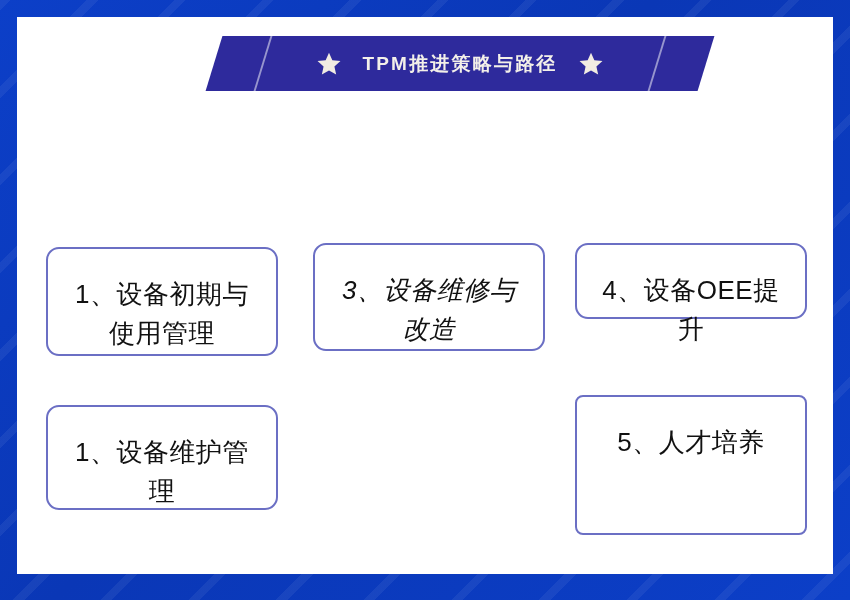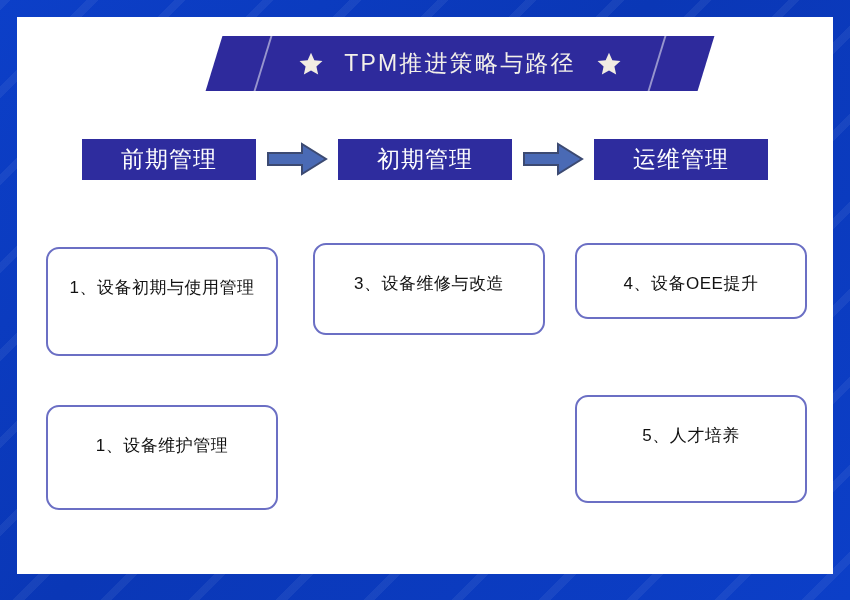--- a/index.html
+++ b/index.html
@@ -79,22 +79,22 @@
   .star {
     display: inline-block;
     width: 26px;
     height: 26px;
     flex: 0 0 auto;
     color: #f1ece2;
   }
   .star svg { display: block; width: 100%; height: 100%; }
   .banner-title {
     color: #f3f0e9;
-    font-size: 23px;
-    font-weight: normal;
+    font-size: 19px;
+    font-weight: bold;
     letter-spacing: 2.2px;
     white-space: nowrap;
     line-height: 1;
   }
 
   
   .phase-row {
     position: absolute;
     left: 0;
     top: 114px;
@@ -150,32 +150,32 @@
     width: 232px;
     background: #ffffff;
     border: 2px solid #6b6fc4;
     border-radius: 13px;
     padding: 26px 14px 14px 14px;
     text-align: center;
     position: absolute;
   }
   .card-text {
     color: #111111;
-    font-size: 17px;
+    font-size: 26px;
     line-height: 1.5;
     letter-spacing: 0.5px;
     display: block;
   }
 
   
   .card-1 { left: 0; top: 20px;  height: 109px; }
   .card-2 { left: 0; top: 178px; height: 105px; }
-  .card-3 { left: 0; top: 16px;  height: 92px; }
+  .card-3 { left: 0; top: 16px;  height: 108px; font-style: italic; }
   .card-4 { left: 0; top: 16px;  height: 76px; }
-  .card-5 { left: 0; top: 168px; height: 108px; }
+  .card-5 { left: 0; top: 168px; height: 140px; border-radius: 8px; }
 </style>
 </head>
 <body>
 
 <div class="frame">
   <div class="frame-inner">
 
     <div class="title-banner">
       <div class="banner-shape"></div>
       <div class="banner-rule left"></div>
@@ -188,47 +188,20 @@
         </span>
         <span class="banner-title">TPM推进策略与路径</span>
         <span class="star">
           <svg viewBox="0 0 24 24" aria-hidden="true">
             <path fill="currentColor" d="M12 1.6l3.1 6.9 7.5.8-5.6 5.0 1.6 7.4L12 18.0 5.4 21.7 7.0 14.3 1.4 9.3l7.5-.8z"></path>
           </svg>
         </span>
       </div>
     </div>
 
-    <div class="phase-row">
-
-      <div class="phase-bar">
-        <span class="phase-bar-label">前期管理</span>
-      </div>
-
-      <span class="arrow">
-        <svg viewBox="0 0 62 34" aria-hidden="true">
-          <path d="M2 11 H36 V2 L60 17 L36 32 V23 H2 Z" fill="#4a6ab5" stroke="#3c4a72" stroke-width="2" stroke-linejoin="miter"></path>
-        </svg>
-      </span>
-
-      <div class="phase-bar">
-        <span class="phase-bar-label">初期管理</span>
-      </div>
-
-      <span class="arrow">
-        <svg viewBox="0 0 62 34" aria-hidden="true">
-          <path d="M2 11 H36 V2 L60 17 L36 32 V23 H2 Z" fill="#4a6ab5" stroke="#3c4a72" stroke-width="2" stroke-linejoin="miter"></path>
-        </svg>
-      </span>
-
-      <div class="phase-bar">
-        <span class="phase-bar-label">运维管理</span>
-      </div>
-
-    </div>
 
     <div class="columns">
 
       <div class="column col-0">
         <div class="card card-1">
           <span class="card-text">1、设备初期与使用管理</span>
         </div>
         <div class="card card-2">
           <span class="card-text">1、设备维护管理</span>
         </div>

